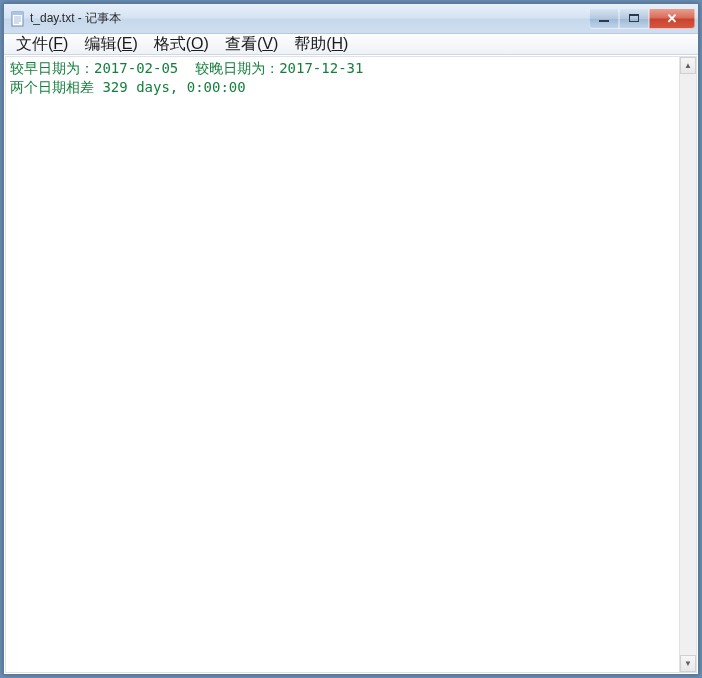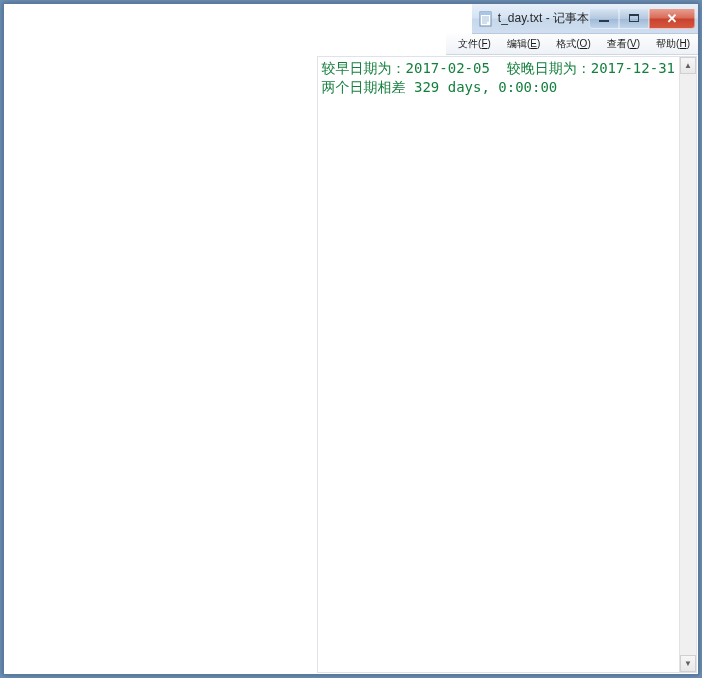--- a/index.html
+++ b/index.html
@@ -17,21 +17,20 @@
       padding: 3px;
     }
     .window {
       width: 100%;
       height: 100%;
       border: 1px solid #5a7aa0;
       background: #fff;
       box-shadow: 0 0 5px rgba(0,0,0,0.3);
       display: flex;
       flex-direction: column;
-      align-items: flex-end;
     }
     .titlebar {
       height: 30px;
       background: linear-gradient(to bottom, #e8f0f9 0%, #d5e3f3 48%, #c7d8ec 52%, #cfdef0 100%);
       display: flex;
       align-items: center;
       padding-left: 6px;
       border-bottom: 1px solid #b8c8dd;
       position: relative;
     }
@@ -99,21 +98,21 @@
       background: linear-gradient(to bottom, #fdfdfe 0%, #eef2f7 100%);
       border-bottom: 1px solid #d0d7e0;
       display: flex;
       align-items: center;
       padding-left: 4px;
     }
     .menu-item {
       padding: 2px 8px;
       color: #1a1a1a;
       cursor: pointer;
-      font-size: 10px;
+      font-size: 16px;
     }
     .menu-item .underline {
       text-decoration: underline;
     }
     .content-area {
       flex: 1;
       display: flex;
       background: #fff;
       border: 1px solid #dfe3e9;
       margin: 1px;

